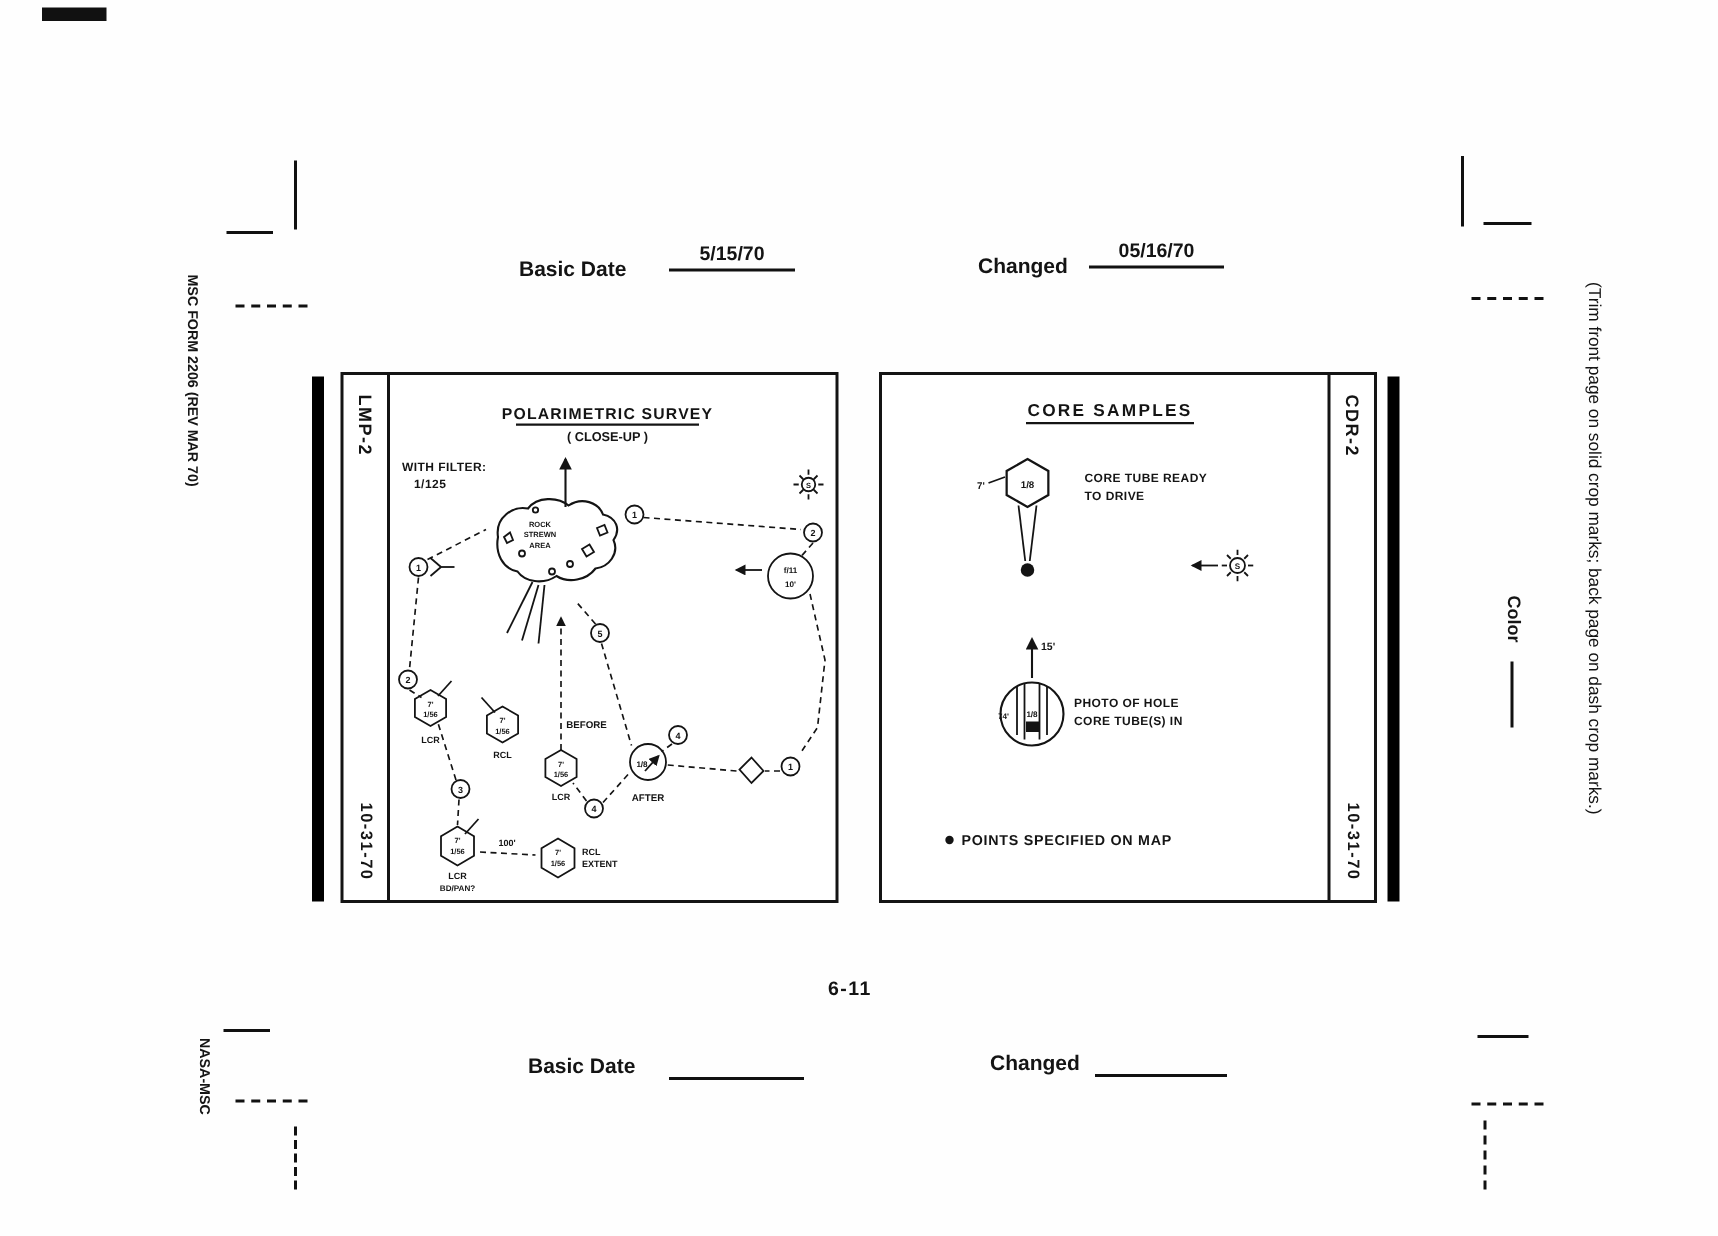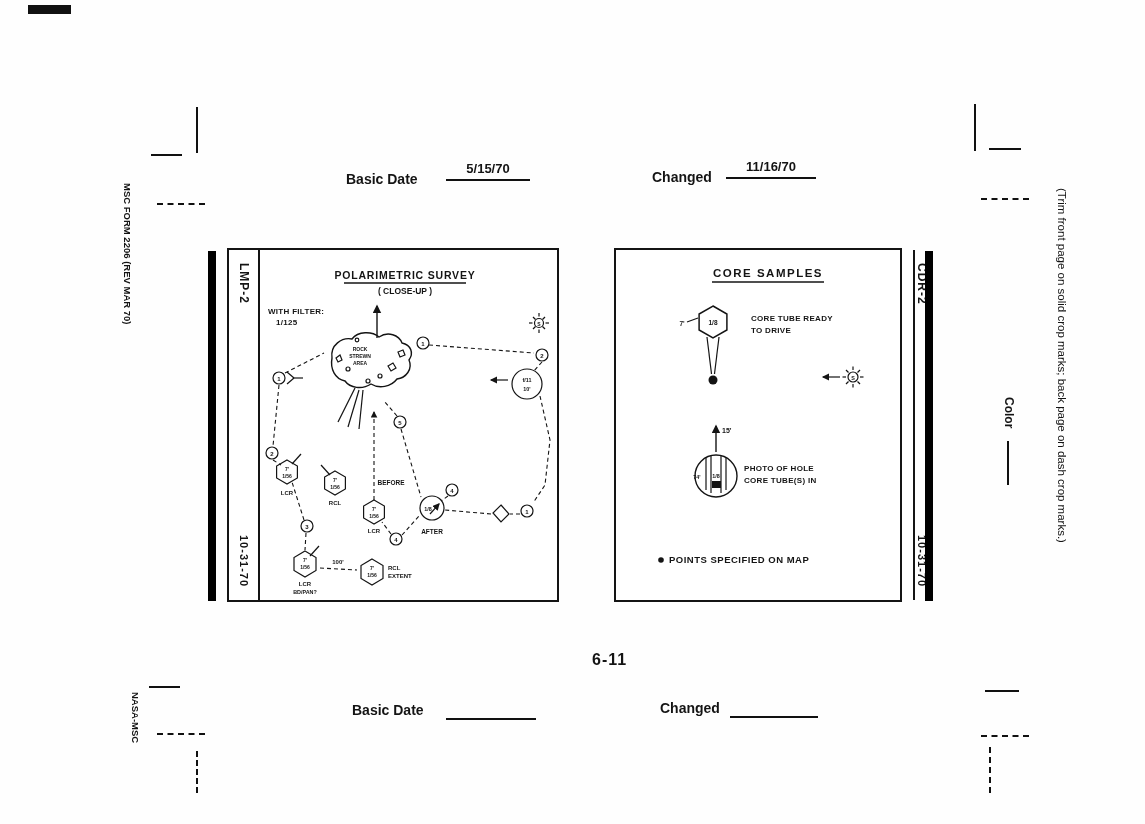--- a/index.html
+++ b/index.html
@@ -52,21 +52,21 @@
   <div class="mark" style="left:149px;top:686px;width:31px;height:2px;"></div>
   <div class="dashh" style="left:157px;top:733px;width:48px;"></div>
   <div class="dashv" style="left:196px;top:751px;height:42px;"></div>
   <div class="mark" style="left:985px;top:690px;width:34px;height:2px;"></div>
   <div class="dashh" style="left:981px;top:735px;width:48px;"></div>
   <div class="dashv" style="left:989px;top:747px;height:46px;"></div>
 
   <div class="lbl" style="left:346px;top:171px;font-size:14px;">Basic Date</div>
   <div class="value-underline" style="left:446px;top:161px;width:84px;">5/15/70</div>
   <div class="lbl" style="left:652px;top:169px;font-size:14px;">Changed</div>
-  <div class="value-underline" style="left:726px;top:159px;width:90px;">11/16/70</div>
+  <div class="value-underline" style="left:726px;top:159px;width:90px;">05/16/70</div>
 
   <div class="vtext lbl" style="left:122px;top:183px;height:170px;font-size:9.5px;">MSC FORM 2206 (REV MAR 70)</div>
   <div class="vtext lbl" style="left:130px;top:692px;height:75px;font-size:9.5px;">NASA-MSC</div>
   <div class="vtext abs" style="left:1056px;top:188px;height:510px;font-size:11.5px;">(Trim front page on solid crop marks; back page on dash crop marks.)</div>
   <div class="vtext lbl" style="left:1002px;top:397px;font-size:12px;">Color</div>
   <div class="mark" style="left:1007px;top:441px;width:2px;height:44px;"></div>
 
   <div class="mark" style="left:208px;top:251px;width:8px;height:350px;background:#000;"></div>
   <div class="panel" style="left:227px;top:248px;width:332px;height:354px;">
     <div class="tabstrip" style="border-right:2px solid #141414;">
@@ -229,21 +229,21 @@
           <text x="112" y="327" class="t5c">1/56</text>
           <text x="128" y="320" class="t6">RCL</text>
           <text x="128" y="328" class="t6">EXTENT</text>
         </g>
 
         <polygon points="241,255 249,264 241,272 233,263" class="s12"></polygon>
       </svg>
     </div>
   </div>
 
-  <div class="panel" style="left:586px;top:248px;width:288px;height:354px;margin-left:28px;">
+  <div class="panel" style="left:586px;top:248px;width:332px;height:354px;">
     <div class="panel-content">
       <svg width="297" height="350" viewBox="0 0 297 350">
         <defs>
           <marker id="ah2" markerWidth="7" markerHeight="7" refX="5" refY="3" orient="auto">
             <path d="M0,0 L6,3 L0,6 Z" fill="#141414"></path>
           </marker>
         </defs>
 
         <text x="152" y="27" class="t115c">CORE SAMPLES</text>
         <line x1="96" y1="32" x2="208" y2="32" class="s15"></line>
@@ -294,19 +294,19 @@
         <text x="53" y="313" class="t95">POINTS SPECIFIED ON MAP</text>
       </svg>
     </div>
     <div class="tabstrip" style="border-left:2px solid #141414;">
       <span class="vtext tabtext">CDR-2</span>
       <span class="vtext datetext">10-31-70</span>
     </div>
   </div>
   <div class="mark" style="left:925px;top:251px;width:8px;height:350px;background:#000;"></div>
 
-  <div class="lbl" style="left:592px;top:651px;font-size:16px;letter-spacing:1px;">6-11</div>
+  <div class="lbl" style="left:552px;top:651px;font-size:13px;letter-spacing:1px;">6-11</div>
   <div class="lbl" style="left:352px;top:702px;font-size:14px;">Basic Date</div>
   <div class="blank-underline" style="left:446px;top:702px;width:90px;"></div>
   <div class="lbl" style="left:660px;top:700px;font-size:14px;">Changed</div>
   <div class="blank-underline" style="left:730px;top:700px;width:88px;"></div>
 
 </div>
 
 </body></html>

